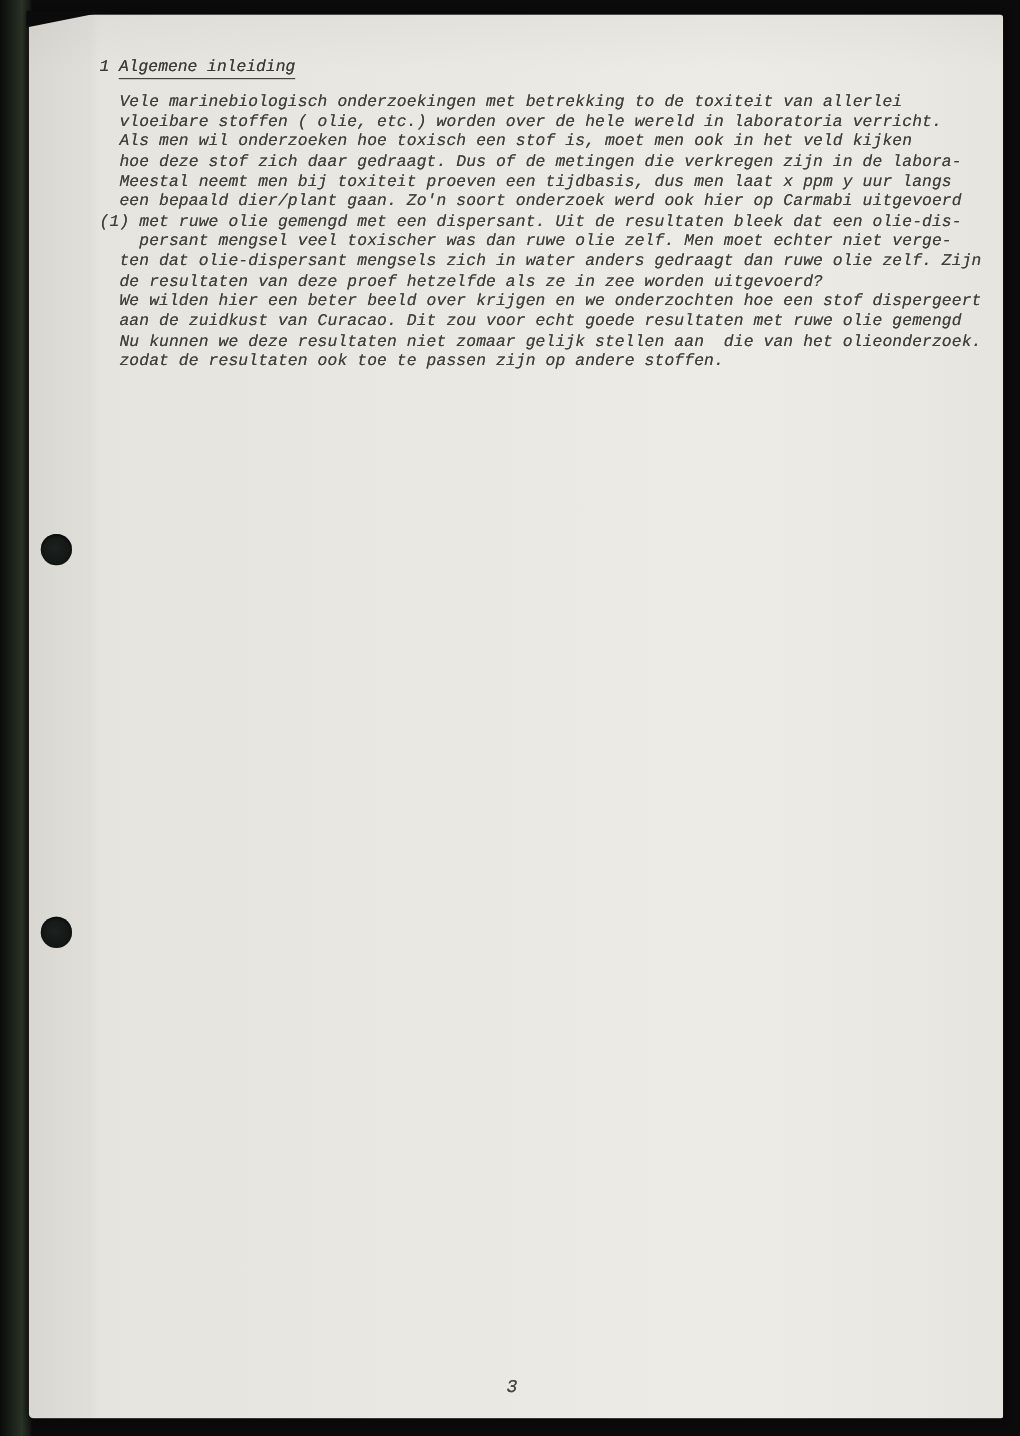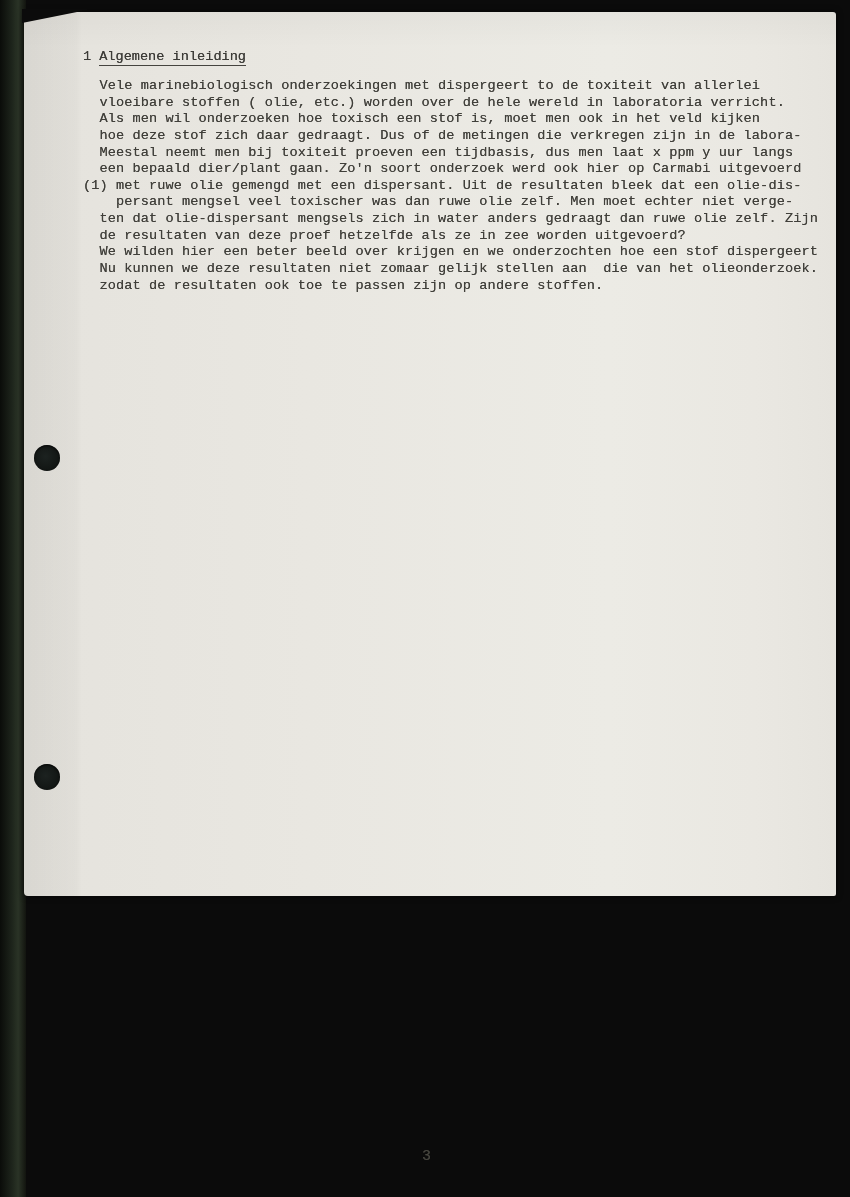--- a/index.html
+++ b/index.html
@@ -13,27 +13,28 @@
   
   .edge-left {
     position: absolute; left: 0; top: 0;
     width: 26px; height: 1197px;
     background: linear-gradient(90deg, #0a0c09 0%, #1d241b 45%, #2a3326 70%, #12140f 100%);
   }
   
   .paper {
     position: absolute;
     left: 24px; top: 12px;
-    width: 812px; height: 884px;
+    width: 812px; height: 1170px;
     border-radius: 2px 3px 2px 4px;
     background:
       linear-gradient(90deg, rgba(0,0,0,0.055) 0px, rgba(0,0,0,0.025) 52px, rgba(0,0,0,0.0) 58px),
       linear-gradient(180deg, rgba(0,0,0,0.03) 0%, rgba(0,0,0,0) 4%),
       linear-gradient(90deg, #e5e3dd 0%, #e9e7e1 35%, #ecebe5 72%, #eae8e2 90%, #e6e4de 100%);
     box-shadow: 0 0 6px rgba(0,0,0,0.6);
+    font-style: italic;
   }
   
   .corner-tl {
     position: absolute; left: -2px; top: -3px;
     width: 0; height: 0;
     border-top: 14px solid #0b0b0b;
     border-right: 70px solid transparent;
   }
   .hole {
     position: absolute;
@@ -87,29 +88,30 @@
 
 <div class="paper">
   <div class="corner-tl"></div>
 
   <div class="hole hole-1"></div>
   <div class="hole hole-2"></div>
 
   <div class="heading"><span class="num">1</span><span class="underlined">Algemene inleiding</span></div>
 
   <div class="body-text">
-    <div class="line">  Vele marinebiologisch onderzoekingen met dispergeert to de toxiteit van allerlei</div>
+    <div class="line">  Vele marinebiologisch onderzoekingen met betrekking to de toxiteit van allerlei</div>
     <div class="line">  vloeibare stoffen ( olie, etc.) worden over de hele wereld in laboratoria verricht.</div>
     <div class="line">  Als men wil onderzoeken hoe toxisch een stof is, moet men ook in het veld kijken</div>
     <div class="line">  hoe deze stof zich daar gedraagt. Dus of de metingen die verkregen zijn in de labora-</div>
     <div class="line">  Meestal neemt men bij toxiteit proeven een tijdbasis, dus men laat x ppm y uur langs</div>
     <div class="line">  een bepaald dier/plant gaan. Zo'n soort onderzoek werd ook hier op Carmabi uitgevoerd</div>
     <div class="line">(1) met ruwe olie gemengd met een dispersant. Uit de resultaten bleek dat een olie-dis-</div>
     <div class="line">    persant mengsel veel toxischer was dan ruwe olie zelf. Men moet echter niet verge-</div>
     <div class="line">  ten dat olie-dispersant mengsels zich in water anders gedraagt dan ruwe olie zelf. Zijn</div>
     <div class="line">  de resultaten van deze proef hetzelfde als ze in zee worden uitgevoerd?</div>
     <div class="line">  We wilden hier een beter beeld over krijgen en we onderzochten hoe een stof dispergeert</div>
+    <div class="line">  aan de zuidkust van Curacao. Dit zou voor echt goede resultaten met ruwe olie gemengd</div>
     <div class="line">  Nu kunnen we deze resultaten niet zomaar gelijk stellen aan  die van het olieonderzoek.</div>
     <div class="line">  zodat de resultaten ook toe te passen zijn op andere stoffen.</div>
   </div>
 
   <div class="page-number">3</div>
 </div>
 
 </body></html>

